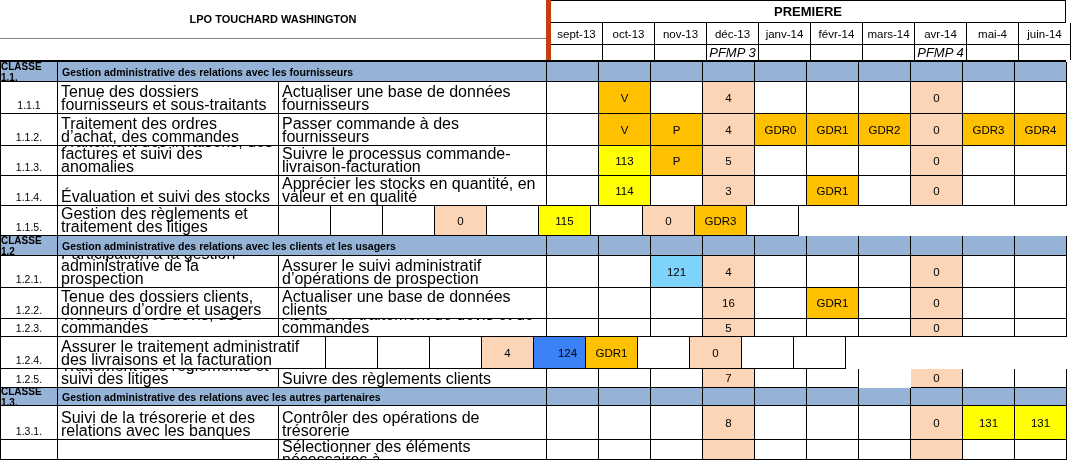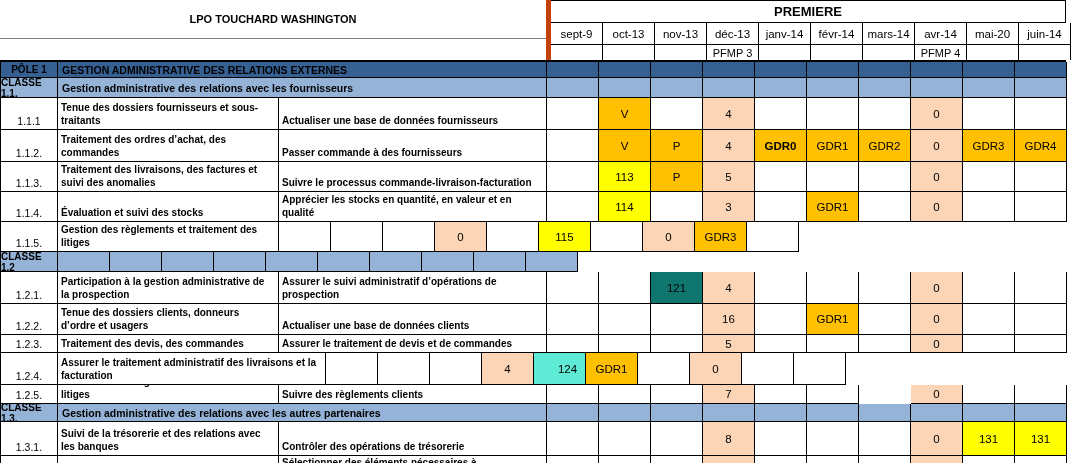--- a/index.html
+++ b/index.html
@@ -28,88 +28,74 @@
     display:flex;align-items:center;justify-content:center;
     font-weight:bold;font-size:13px;
   }
   .months-row,.pfmp-row{display:flex;}
   .m-head{
     width:52px;height:22px;align-items:center;justify-content:center;
     font-size:11.5px;
   }
   .m-pfmp{
     width:52px;height:15px;align-items:center;justify-content:center;
-    font-size:11px;border-bottom:none;
+    font-size:13px;border-bottom:none;font-style:italic;
   }
   .thick-sep{width:1066px;height:2px;background:#000;}
   
   .grid{width:1066px;box-sizing:border-box;border-left:1px solid #000;}
   .row{display:flex;width:1065px;}
   .code{width:57px;align-items:flex-end;justify-content:center;font-size:10.5px;padding-bottom:2px;}
   .sec-code{align-items:center;font-weight:bold;font-size:10px;padding-bottom:0;}
   .sec-label{width:489px;align-items:center;font-weight:bold;font-size:10.5px;padding:0 4px;}
   .act{width:221px;}
   .comp{width:268px;}
-  .txt{align-items:flex-end;font-size:10px;line-height:12.5px;padding:1px 3px 2px 3px;font-weight:bold;}
+  .txt{align-items:flex-end;font-size:16px;line-height:12.5px;padding:1px 3px 2px 3px;}
   .m-cell{width:52px;align-items:center;justify-content:center;font-size:11.5px;}
   .clipped .txt,.clipped .code{align-items:flex-start;}
 </style>
 </head>
 <body>
 
 <div class="sheet">
   <div class="top">
     <div class="top-left">
       <div class="title-cell">LPO TOUCHARD WASHINGTON</div>
       <div class="top-left-gap"></div>
     </div>
     <div class="top-right">
       <div class="premiere-cell">PREMIERE</div>
       <div class="months-row" id="months-row">
-          <div class="cell m-head">sept-9</div>
+          <div class="cell m-head">sept-13</div>
           <div class="cell m-head">oct-13</div>
           <div class="cell m-head">nov-13</div>
           <div class="cell m-head">déc-13</div>
           <div class="cell m-head">janv-14</div>
           <div class="cell m-head">févr-14</div>
           <div class="cell m-head">mars-14</div>
           <div class="cell m-head">avr-14</div>
-          <div class="cell m-head">mai-20</div>
+          <div class="cell m-head">mai-4</div>
           <div class="cell m-head">juin-14</div>
         </div>
       <div class="pfmp-row" id="pfmp-row">
           <div class="cell m-pfmp"></div>
           <div class="cell m-pfmp"></div>
           <div class="cell m-pfmp"></div>
           <div class="cell m-pfmp">PFMP 3</div>
           <div class="cell m-pfmp"></div>
           <div class="cell m-pfmp"></div>
           <div class="cell m-pfmp"></div>
           <div class="cell m-pfmp">PFMP 4</div>
           <div class="cell m-pfmp"></div>
           <div class="cell m-pfmp"></div>
         </div>
     </div>
   </div>
   <div class="thick-sep"></div>
   <div class="grid" id="grid">
-      <div class="row" style="height: 16px;">
-        <div class="cell code sec-code" style="background: rgb(55, 96, 146);">PÔLE 1</div>
-        <div class="cell sec-label" style="background: rgb(55, 96, 146);">GESTION ADMINISTRATIVE DES RELATIONS EXTERNES</div>
-        <div class="cell m-cell" style="background: rgb(55, 96, 146);"></div>
-        <div class="cell m-cell" style="background: rgb(55, 96, 146);"></div>
-        <div class="cell m-cell" style="background: rgb(55, 96, 146);"></div>
-        <div class="cell m-cell" style="background: rgb(55, 96, 146);"></div>
-        <div class="cell m-cell" style="background: rgb(55, 96, 146);"></div>
-        <div class="cell m-cell" style="background: rgb(55, 96, 146);"></div>
-        <div class="cell m-cell" style="background: rgb(55, 96, 146);"></div>
-        <div class="cell m-cell" style="background: rgb(55, 96, 146);"></div>
-        <div class="cell m-cell" style="background: rgb(55, 96, 146);"></div>
-        <div class="cell m-cell" style="background: rgb(55, 96, 146);"></div>
-      </div>
       <div class="row" style="height: 20px;">
         <div class="cell code sec-code" style="background: rgb(149, 179, 215);">CLASSE 1.1.</div>
         <div class="cell sec-label" style="background: rgb(149, 179, 215);">Gestion administrative des relations avec les fournisseurs</div>
         <div class="cell m-cell" style="background: rgb(149, 179, 215);"></div>
         <div class="cell m-cell" style="background: rgb(149, 179, 215);"></div>
         <div class="cell m-cell" style="background: rgb(149, 179, 215);"></div>
         <div class="cell m-cell" style="background: rgb(149, 179, 215);"></div>
         <div class="cell m-cell" style="background: rgb(149, 179, 215);"></div>
         <div class="cell m-cell" style="background: rgb(149, 179, 215);"></div>
         <div class="cell m-cell" style="background: rgb(149, 179, 215);"></div>
@@ -133,21 +119,21 @@
         <div class="cell m-cell"></div>
       </div>
       <div class="row" style="height: 32px;">
         <div class="cell code">1.1.2.</div>
         <div class="cell act txt">Traitement des ordres d’achat, des commandes</div>
         <div class="cell comp txt">Passer commande à des fournisseurs</div>
         <div class="cell m-cell"></div>
         <div class="cell m-cell" style="background: rgb(255, 192, 0);">V</div>
         <div class="cell m-cell" style="background: rgb(255, 192, 0);">P</div>
         <div class="cell m-cell" style="background: rgb(251, 213, 181);">4</div>
-        <div class="cell m-cell" style="background: rgb(255, 192, 0); font-weight: bold;">GDR0</div>
+        <div class="cell m-cell" style="background: rgb(255, 192, 0);">GDR0</div>
         <div class="cell m-cell" style="background: rgb(255, 192, 0);">GDR1</div>
         <div class="cell m-cell" style="background: rgb(255, 192, 0);">GDR2</div>
         <div class="cell m-cell" style="background: rgb(251, 213, 181);">0</div>
         <div class="cell m-cell" style="background: rgb(255, 192, 0);">GDR3</div>
         <div class="cell m-cell" style="background: rgb(255, 192, 0);">GDR4</div>
       </div>
       <div class="row" style="height: 30px;">
         <div class="cell code">1.1.3.</div>
         <div class="cell act txt">Traitement des livraisons, des factures et suivi des anomalies</div>
         <div class="cell comp txt">Suivre le processus commande-livraison-facturation</div>
@@ -186,38 +172,39 @@
         <div class="cell m-cell" style="background: rgb(251, 213, 181);">0</div>
         <div class="cell m-cell"></div>
         <div class="cell m-cell" style="background: rgb(255, 255, 0);">115</div>
         <div class="cell m-cell"></div>
         <div class="cell m-cell" style="background: rgb(251, 213, 181);">0</div>
         <div class="cell m-cell" style="background: rgb(255, 192, 0);">GDR3</div>
         <div class="cell m-cell"></div>
       </div>
       <div class="row" style="height: 20px;">
         <div class="cell code sec-code" style="background: rgb(149, 179, 215);">CLASSE 1.2</div>
+        <div class="cell sec-label" style="background: rgb(149, 179, 215);">Gestion administrative des relations avec les clients et les usagers</div>
         <div class="cell m-cell" style="background: rgb(149, 179, 215);"></div>
         <div class="cell m-cell" style="background: rgb(149, 179, 215);"></div>
         <div class="cell m-cell" style="background: rgb(149, 179, 215);"></div>
         <div class="cell m-cell" style="background: rgb(149, 179, 215);"></div>
         <div class="cell m-cell" style="background: rgb(149, 179, 215);"></div>
         <div class="cell m-cell" style="background: rgb(149, 179, 215);"></div>
         <div class="cell m-cell" style="background: rgb(149, 179, 215);"></div>
         <div class="cell m-cell" style="background: rgb(149, 179, 215);"></div>
         <div class="cell m-cell" style="background: rgb(149, 179, 215);"></div>
         <div class="cell m-cell" style="background: rgb(149, 179, 215);"></div>
       </div>
       <div class="row" style="height: 32px;">
         <div class="cell code">1.2.1.</div>
         <div class="cell act txt">Participation à la gestion administrative de la prospection</div>
         <div class="cell comp txt">Assurer le suivi administratif d’opérations de prospection</div>
         <div class="cell m-cell"></div>
         <div class="cell m-cell"></div>
-        <div class="cell m-cell" style="background: #0f766e;">121</div>
+        <div class="cell m-cell" style="background: #7dd3fc;">121</div>
         <div class="cell m-cell" style="background: rgb(251, 213, 181);">4</div>
         <div class="cell m-cell"></div>
         <div class="cell m-cell"></div>
         <div class="cell m-cell"></div>
         <div class="cell m-cell" style="background: rgb(251, 213, 181);">0</div>
         <div class="cell m-cell"></div>
         <div class="cell m-cell"></div>
       </div>
       <div class="row" style="height: 31px;">
         <div class="cell code">1.2.2.</div>
@@ -249,21 +236,21 @@
         <div class="cell m-cell"></div>
         <div class="cell m-cell"></div>
       </div>
       <div class="row" style="height: 32px;">
         <div class="cell code">1.2.4.</div>
         <div class="cell comp txt">Assurer le traitement administratif des livraisons et la facturation</div>
         <div class="cell m-cell"></div>
         <div class="cell m-cell"></div>
         <div class="cell m-cell"></div>
         <div class="cell m-cell" style="background: rgb(251, 213, 181);">4</div>
-        <div class="cell m-cell" style="background: #5eead4; padding-left: 16px;">124</div>
+        <div class="cell m-cell" style="background: #3b82f6; padding-left: 16px;">124</div>
         <div class="cell m-cell" style="background: rgb(255, 192, 0);">GDR1</div>
         <div class="cell m-cell"></div>
         <div class="cell m-cell" style="background: rgb(251, 213, 181);">0</div>
         <div class="cell m-cell"></div>
         <div class="cell m-cell"></div>
       </div>
       <div class="row" style="height: 19px;">
         <div class="cell code">1.2.5.</div>
         <div class="cell act txt">Traitement des règlements et suivi des litiges</div>
         <div class="cell comp txt">Suivre des règlements clients</div>

